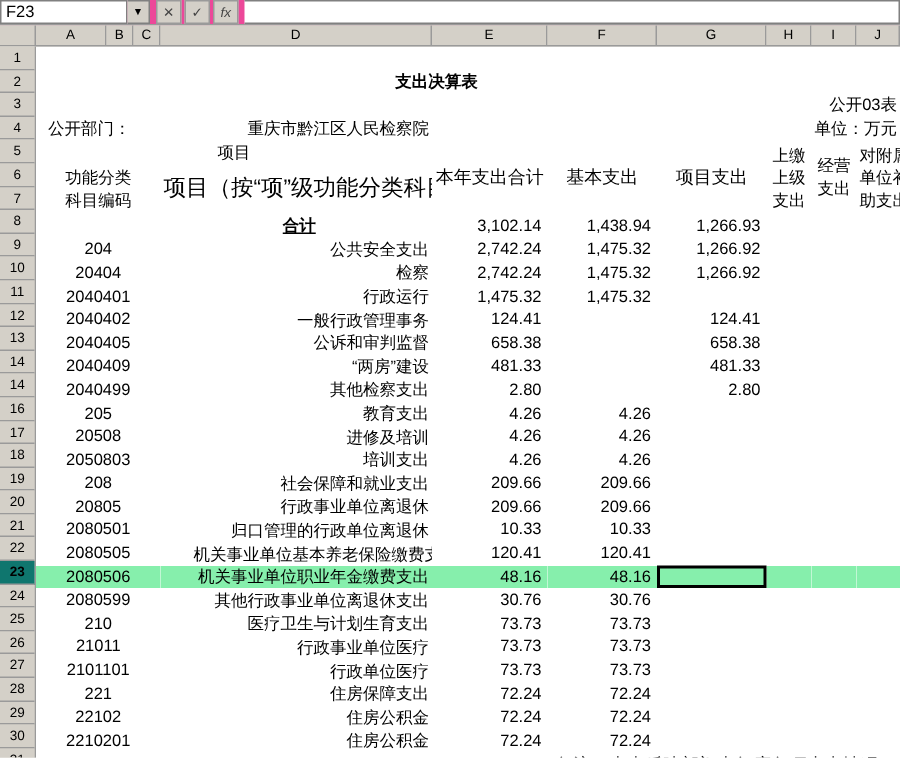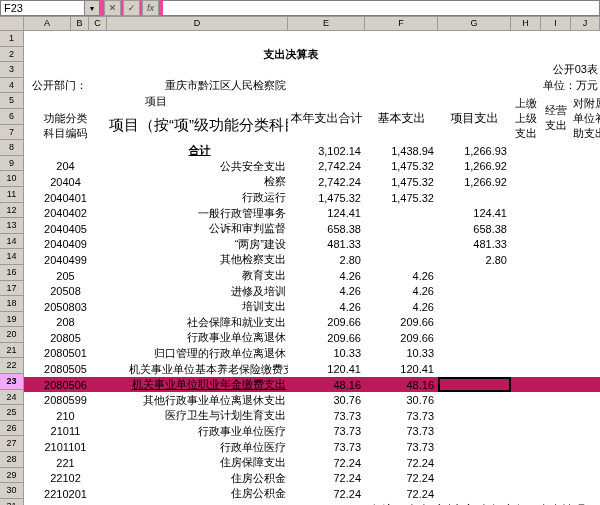--- a/index.html
+++ b/index.html
@@ -44,40 +44,40 @@
     font-size:9px;text-align:center;line-height:13px;color:#000;
     background:#d4d0c8;
   }
   
   .grid{display:flex;height:476px;}
   .rowhead-col{width:24px;background:#d4d0c8;border-right:1px solid #9a9a9a;box-sizing:border-box;}
   .rh{
     height:15.6px;border-bottom:1px solid #9a9a9a;box-sizing:border-box;
     font-size:9px;text-align:center;line-height:15.6px;background:#d4d0c8;
   }
-  .rh.sel{background:#f0abfc;font-weight:bold;}
+  .rh.sel{background:#0f766e;font-weight:bold;}
   .sheet{flex:1;position:relative;}
   table.sheet-table{
     border-collapse:collapse;table-layout:fixed;width:100%;
   }
   table.sheet-table td{
     height:15.6px;padding:0 2px;font-size:11px;vertical-align:middle;
     border:none;overflow:hidden;white-space:nowrap;
   }
   .gl{border-right:1px solid #d0d0d0;}
   .b-all{border:1px solid #000;}
   .ctr{text-align:center;}
   .rgt{text-align:right;}
   .lft{text-align:right;}
   .title-cell{font-size:16px;font-weight:bold;text-align:center;}
   .small{font-size:10px;}
   .xsmall{font-size:9px;}
   .bold{font-weight:bold;}
   .hdr-txt{font-size:12px;text-align:center;}
-  .sel-row td{background:#be185d;}
+  .sel-row td{background:#86efac;}
   .cursor-cell{outline:2px solid #000;outline-offset:-2px;}
 </style>
 </head>
 <body>
 
 <div class="formula-bar">
   <div class="namebox">F23</div>
   <div class="namebox-arrow">▼</div>
   <div class="fx-btns">
     <div class="fx-btn">✕</div>
@@ -345,21 +345,21 @@
             <td class="b-all lft xsmall" style="padding-left:22px;">机关事业单位基本养老保险缴费支出</td>
             <td class="b-all rgt" style="padding-right:4px;">120.41</td>
             <td class="b-all rgt" style="padding-right:4px;">120.41</td>
             <td class="b-all rgt" style="padding-right:4px;"></td>
             <td class="b-all rgt"></td>
             <td class="b-all rgt"></td>
             <td class="b-all rgt"></td>
           </tr>
           <tr class="sel-row">
             <td class="b-all ctr xsmall" colspan="3">2080506</td>
-            <td class="b-all lft xsmall" style="padding-left:22px;text-decoration:underline;">机关事业单位职业年金缴费支出</td>
+            <td class="b-all lft xsmall" style="padding-left:22px;">机关事业单位职业年金缴费支出</td>
             <td class="b-all rgt" style="padding-right:4px;">48.16</td>
             <td class="b-all rgt" style="padding-right:4px;">48.16</td>
             <td class="b-all rgt cursor-cell" style="padding-right:4px;"></td>
             <td class="b-all rgt"></td>
             <td class="b-all rgt"></td>
             <td class="b-all rgt"></td>
           </tr>
           <tr>
             <td class="b-all ctr xsmall" colspan="3">2080599</td>
             <td class="b-all lft xsmall" style="padding-left:22px;">其他行政事业单位离退休支出</td>

